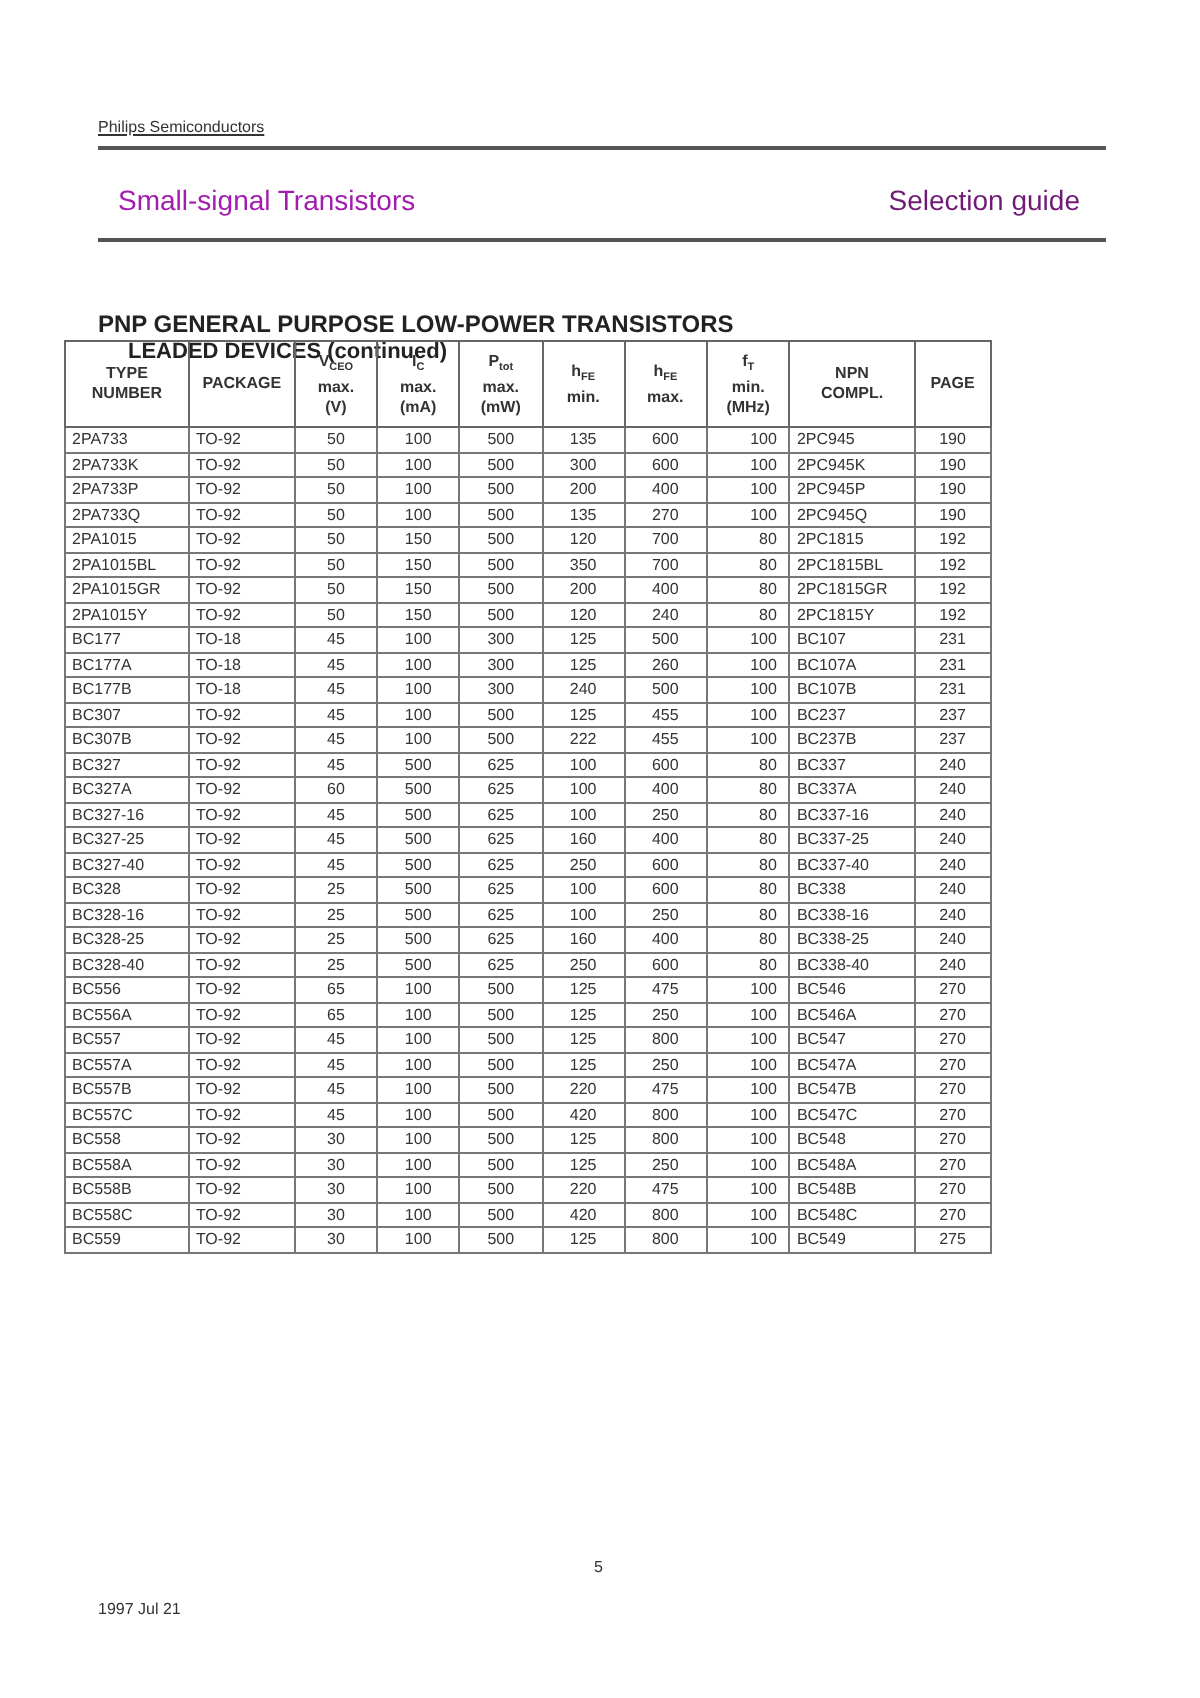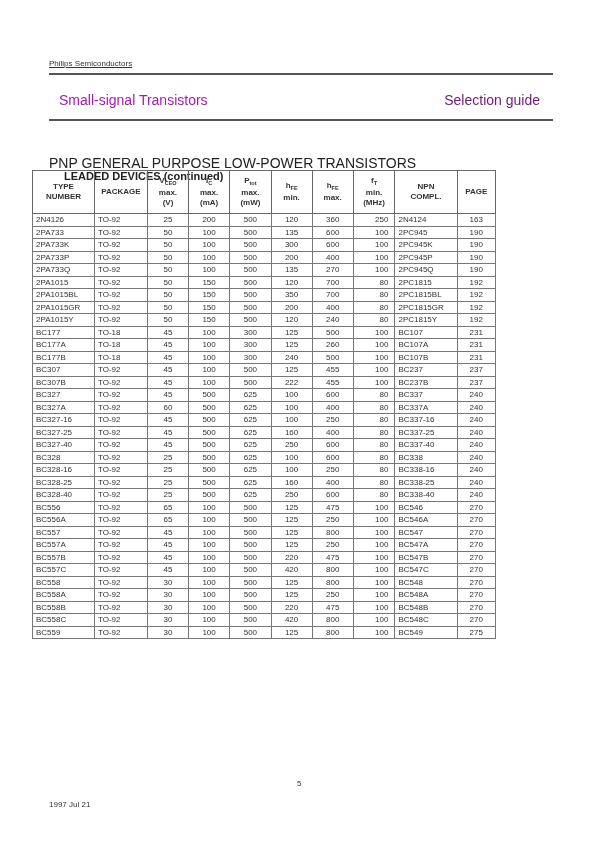--- a/index.html
+++ b/index.html
@@ -3,21 +3,21 @@
 <meta charset="utf-8">
 <style>
   html, body { margin:0; padding:0; background:#fff; }
   body { width:600px; height:849px; position:relative; font-family:"Liberation Sans", sans-serif; color:#222; }
   .company { position:absolute; left:49px; top:59px; font-size:8px; color:#333;text-decoration:underline; }
   .rule1 { position:absolute; left:49px; top:73px; width:504px; height:2px; background:#555; }
   .title-left { position:absolute; left:59px; top:92px; font-size:14px; color:#a21caf; }
   .title-right { position:absolute; right:60px; top:92px; font-size:14px; color:#701a75; }
   .rule2 { position:absolute; left:49px; top:119px; width:504px; height:2px; background:#555; }
   .sec1 { position:absolute; left:64px; top:138px; font-size:11px; font-weight:bold;margin-top:32px; }
-  .sec2 { position:absolute; left:49px; top:155px; font-size:14px; font-weight:normal; }
+  .sec2 { position:absolute; left:49px; top:155px; font-size:12px; font-weight:bold; }
   table { position:absolute; left:32px; top:170px; width:464px; border-collapse:collapse; font-size:8px; color:#333; }
   th { border:1px solid #666; font-weight:bold; font-size:8px; text-align:center; line-height:10px; padding:2px 1px; height:38px; }
   th .sub { font-size:5.5px; vertical-align:-2px; }
   td { border:1px solid #777; height:11.5px; padding:0 3px; line-height:11px; white-space:nowrap; }
   td.l { text-align:left; }
   td.c { text-align:center; }
   td.r { text-align:right; padding-right:6px; }
   .footer-date { position:absolute; left:49px; top:779px; font-size:8px; color:#333;margin-top:21px; }
   .footer-page { position:absolute; left:297px; top:779px; font-size:8px; color:#333; }
 </style>
@@ -86,32 +86,20 @@
           <div><span>NPN</span></div>
           <div>COMPL.</div>
         </th>
         <th>
           <div><span>PAGE</span></div>
         </th>
       </tr>
   </thead>
   <tbody id="tbody">
       <tr>
-        <td class="l">2N4126</td>
-        <td class="l">TO-92</td>
-        <td class="c">25</td>
-        <td class="c">200</td>
-        <td class="c">500</td>
-        <td class="c">120</td>
-        <td class="c">360</td>
-        <td class="r">250</td>
-        <td class="l">2N4124</td>
-        <td class="c">163</td>
-      </tr>
-      <tr>
         <td class="l">2PA733</td>
         <td class="l">TO-92</td>
         <td class="c">50</td>
         <td class="c">100</td>
         <td class="c">500</td>
         <td class="c">135</td>
         <td class="c">600</td>
         <td class="r">100</td>
         <td class="l">2PC945</td>
         <td class="c">190</td>

